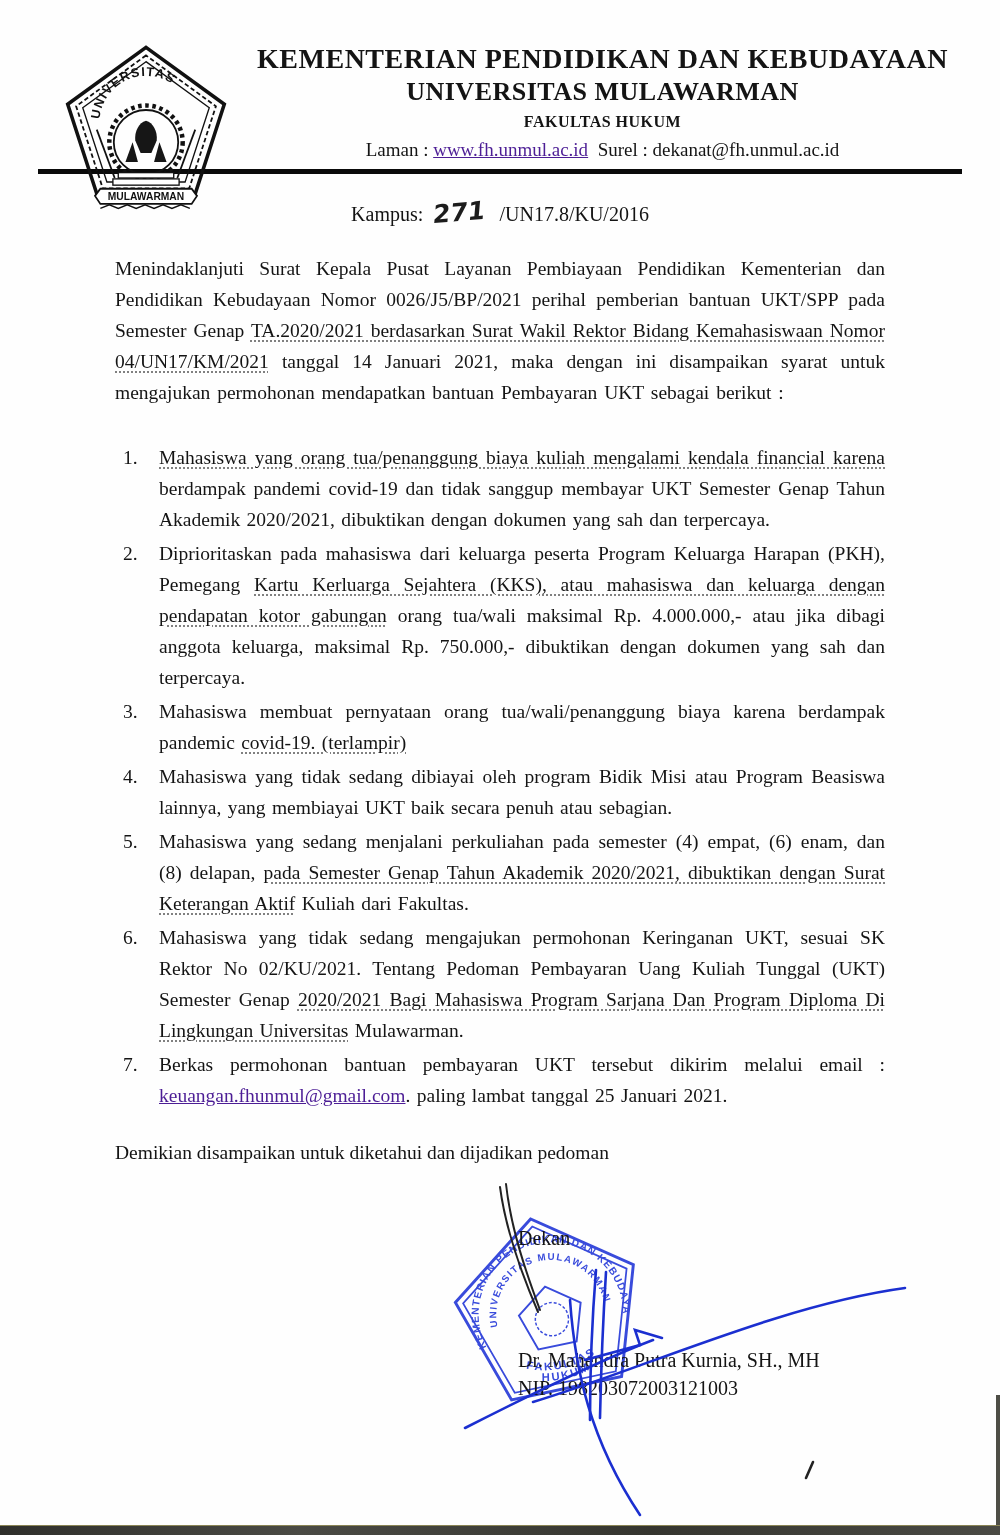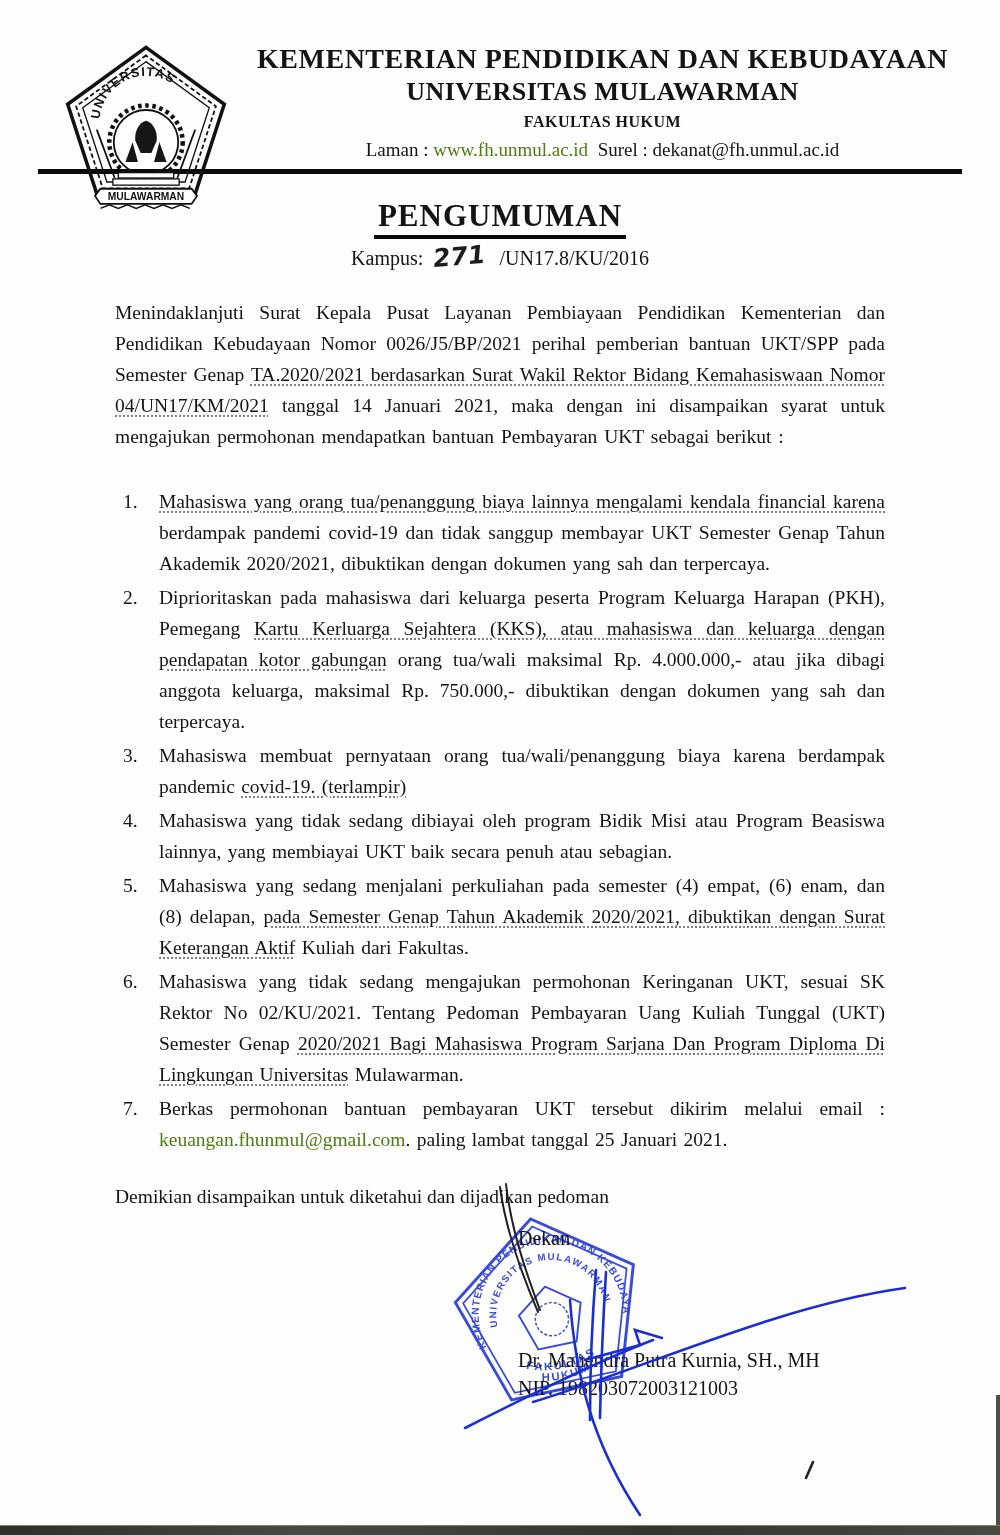--- a/index.html
+++ b/index.html
@@ -10,21 +10,21 @@
     font-family:"Liberation Serif", serif; color:#141414;
   }
   
   .letterhead { position:relative; padding-top:42px; }
   .logo-wrap { position:absolute; left:56px; top:42px; width:180px; height:170px; }
   .head-text { margin-left:235px; width:735px; text-align:center; }
   .h-ministry { font-size:28px; font-weight:bold; letter-spacing:.5px; line-height:34px; }
   .h-univ     { font-size:26px; font-weight:bold; letter-spacing:.5px; line-height:32px; }
   .h-fac      { font-size:16px; font-weight:bold; letter-spacing:.5px; line-height:28px; }
   .h-addr, .h-phone, .h-web { font-size:19px; line-height:27px; }
-  .h-web a, .link { color:#4d7c0f; cursor:pointer; }
+  .h-web a, .link { color:#4c1d95; text-decoration:underline; cursor:pointer; }
   .rule { height:5px; background:#0a0a0a; margin:6px 38px 0 38px; }
   
   .title-block { text-align:center; margin-top:24px; }
   .title-heading {
     display:inline-block; font-size:31px; font-weight:bold; letter-spacing:1px;
     border-bottom:4px solid #0a0a0a; padding:0 4px 1px 4px;
   }
   .nomor-line { font-size:20px; margin-top:3px; }
   .handwritten {
     display:inline-block; font-family:"DejaVu Sans", sans-serif; font-size:25px; font-weight:600;
@@ -88,33 +88,32 @@
     <div class="head-text">
       <div class="h-ministry">KEMENTERIAN  PENDIDIKAN DAN KEBUDAYAAN</div>
       <div class="h-univ">UNIVERSITAS MULAWARMAN</div>
       <div class="h-fac">FAKULTAS HUKUM</div>
       <div class="h-web"><span>Laman : </span><a>www.fh.unmul.ac.id</a><span>&nbsp;&nbsp;</span><span>Surel : dekanat@fh.unmul.ac.id</span></div>
     </div>
   </div>
   <div class="rule"></div>
 
   <div class="title-block">
-    <div class="title-heading">PENGUMUMAN</div>
     <div class="nomor-line">
       <span>Kampus:</span><span class="handwritten">271</span><span>/UN17.8/KU/2016</span>
     </div>
   </div>
 
   <div class="content">
     <p class="intro"><span>Menindaklanjuti Surat Kepala Pusat Layanan Pembiayaan Pendidikan Kementerian dan Pendidikan Kebudayaan Nomor 0026/J5/BP/2021 perihal pemberian bantuan UKT/SPP pada Semester Genap </span><span class="dotted">TA.2020/2021 berdasarkan Surat Wakil Rektor Bidang Kemahasiswaan Nomor 04/UN17/KM/2021</span><span> tanggal 14 Januari 2021, maka dengan ini disampaikan syarat untuk mengajukan permohonan mendapatkan bantuan Pembayaran UKT  sebagai berikut :</span></p>
 
     <ol class="req-list">
       <li>
         <span class="li-num">1.</span>
-        <span class="li-text"><span class="dotted">Mahasiswa yang orang tua/penanggung biaya lainnya mengalami kendala financial karena</span><span> berdampak pandemi covid-19 dan tidak sanggup membayar UKT Semester Genap Tahun Akademik 2020/2021, dibuktikan dengan dokumen yang sah dan terpercaya.</span></span>
+        <span class="li-text"><span class="dotted">Mahasiswa yang orang tua/penanggung biaya kuliah mengalami kendala financial karena</span><span> berdampak pandemi covid-19 dan tidak sanggup membayar UKT Semester Genap Tahun Akademik 2020/2021, dibuktikan dengan dokumen yang sah dan terpercaya.</span></span>
       </li>
       <li>
         <span class="li-num">2.</span>
         <span class="li-text"><span>Diprioritaskan pada mahasiswa dari keluarga peserta Program Keluarga Harapan (PKH), Pemegang </span><span class="dotted">Kartu Kerluarga Sejahtera (KKS), atau mahasiswa dan keluarga dengan pendapatan kotor gabungan</span><span> orang tua/wali maksimal Rp. 4.000.000,- atau jika dibagi anggota keluarga, maksimal Rp. 750.000,- dibuktikan dengan dokumen yang sah dan terpercaya.</span></span>
       </li>
       <li>
         <span class="li-num">3.</span>
         <span class="li-text"><span>Mahasiswa membuat pernyataan orang tua/wali/penanggung biaya karena berdampak pandemic </span><span class="dotted">covid-19. (terlampir)</span></span>
       </li>
       <li>

